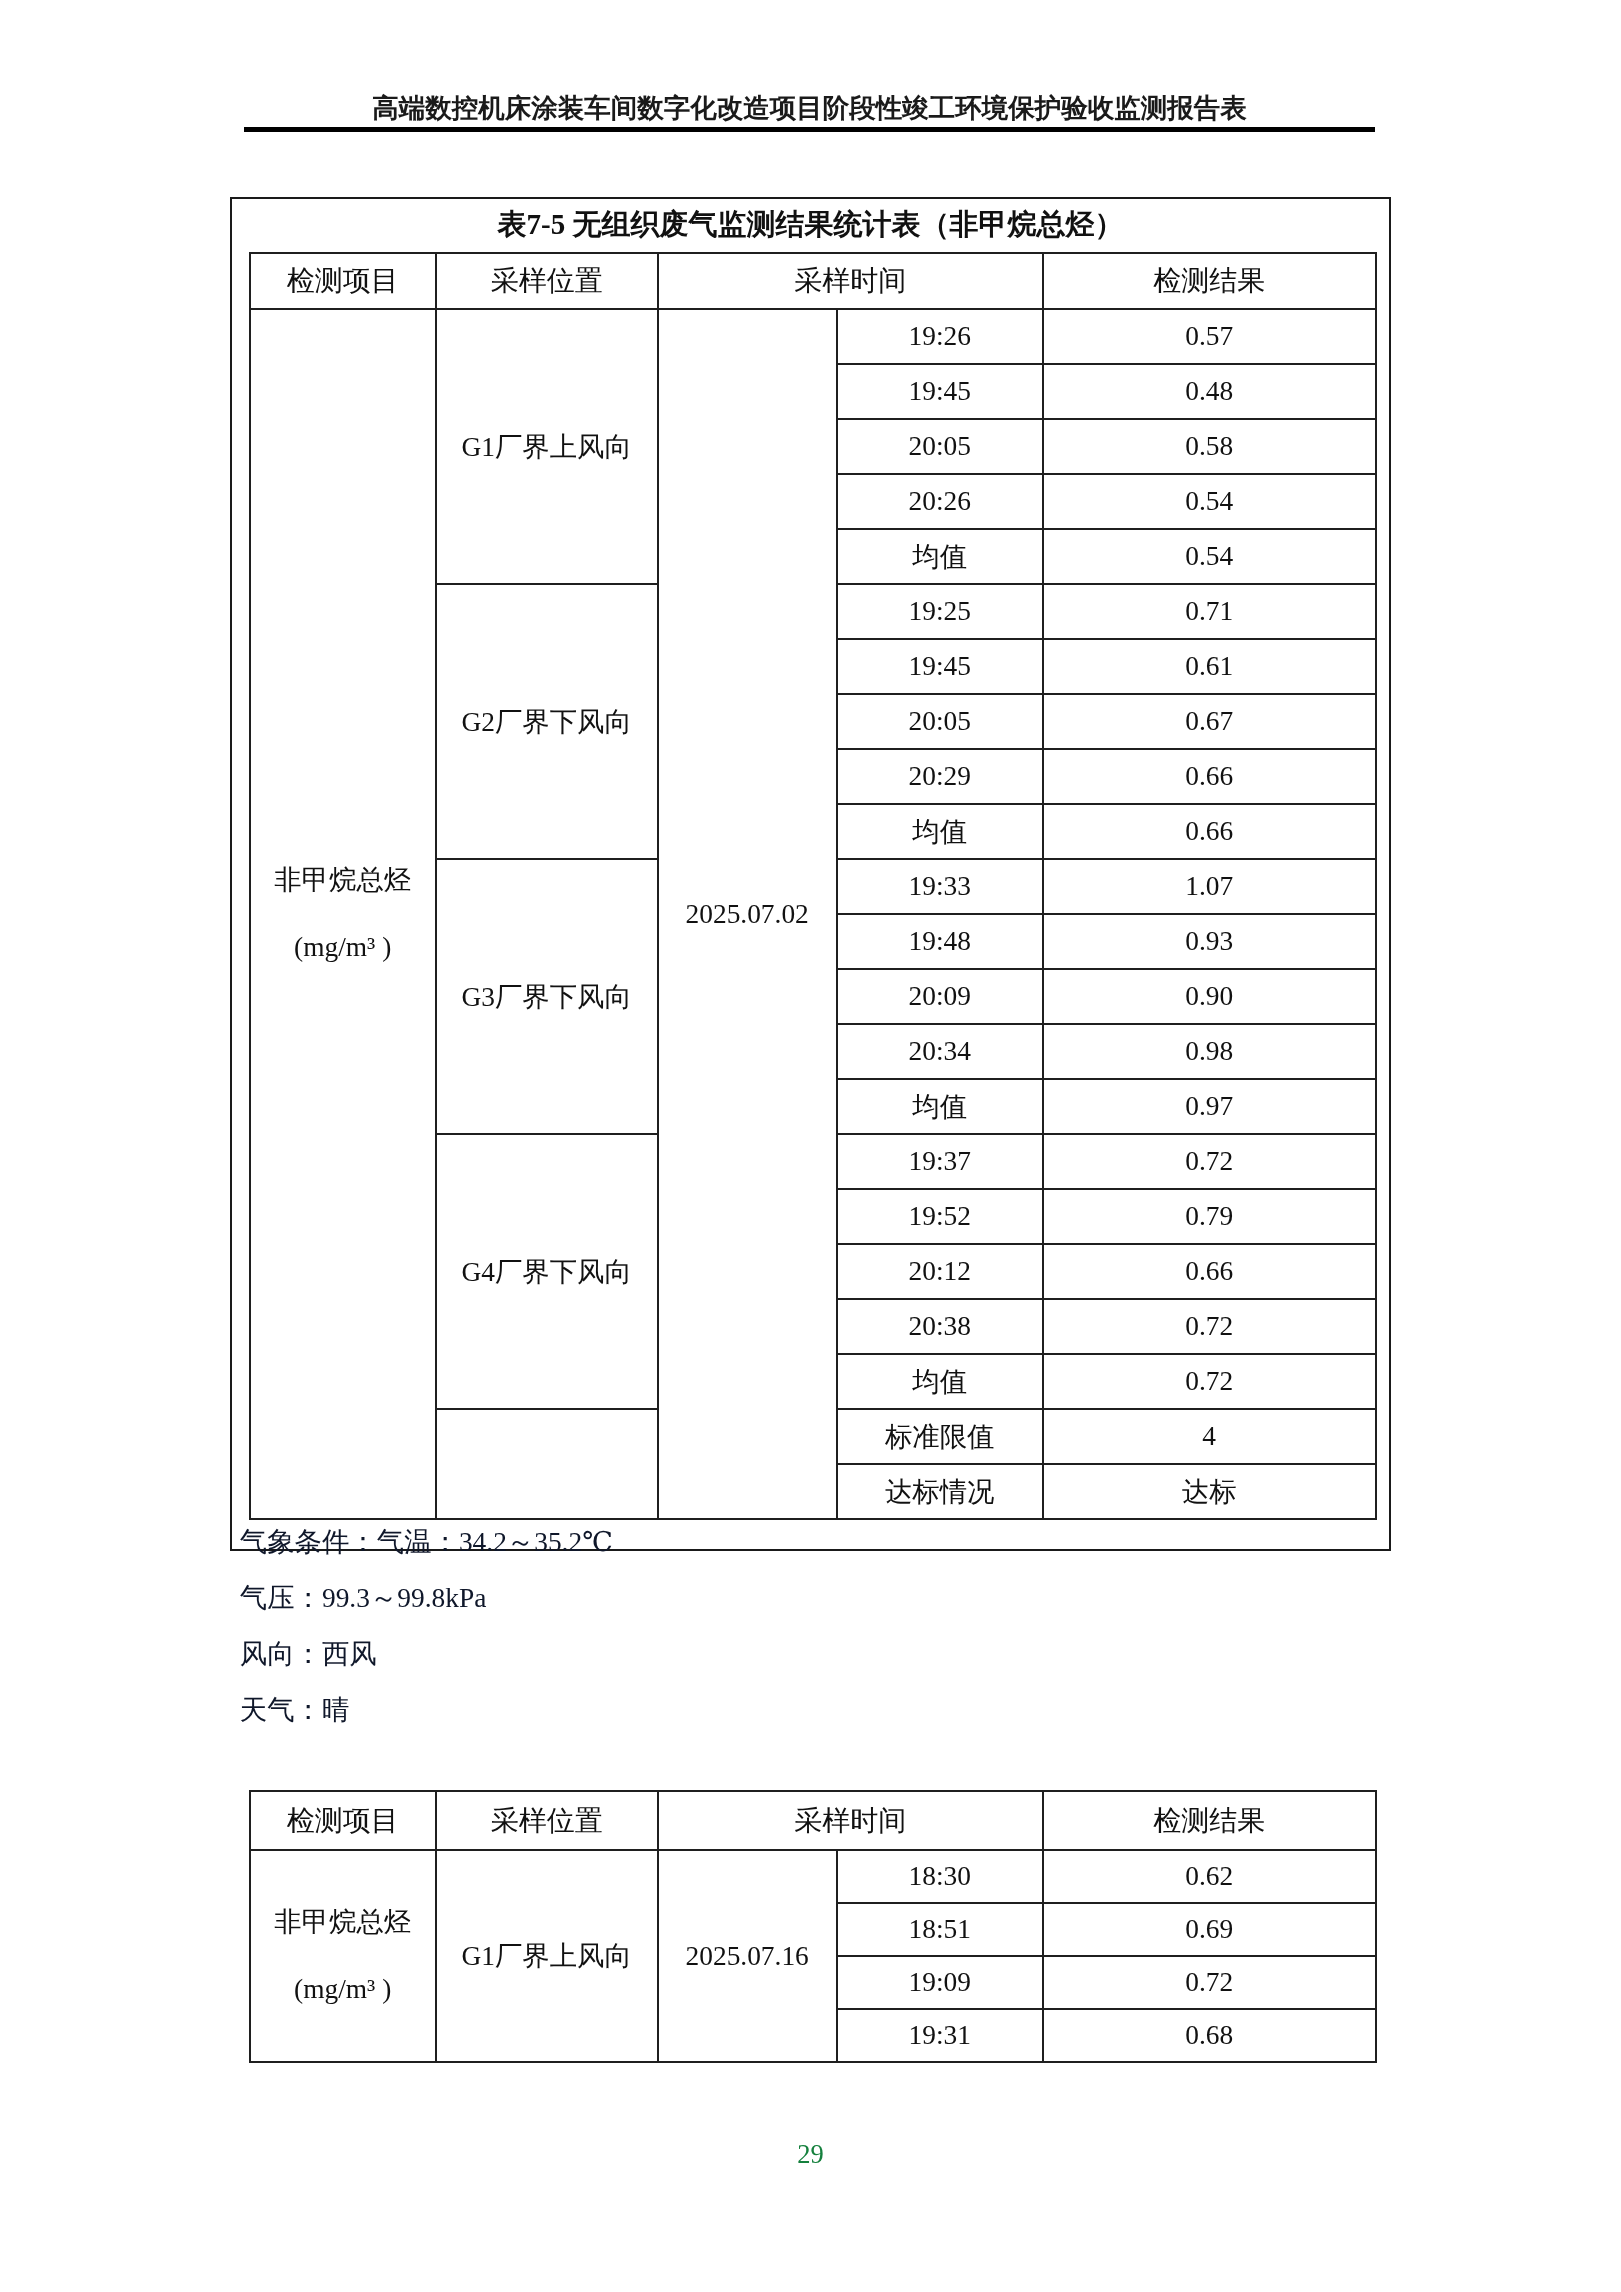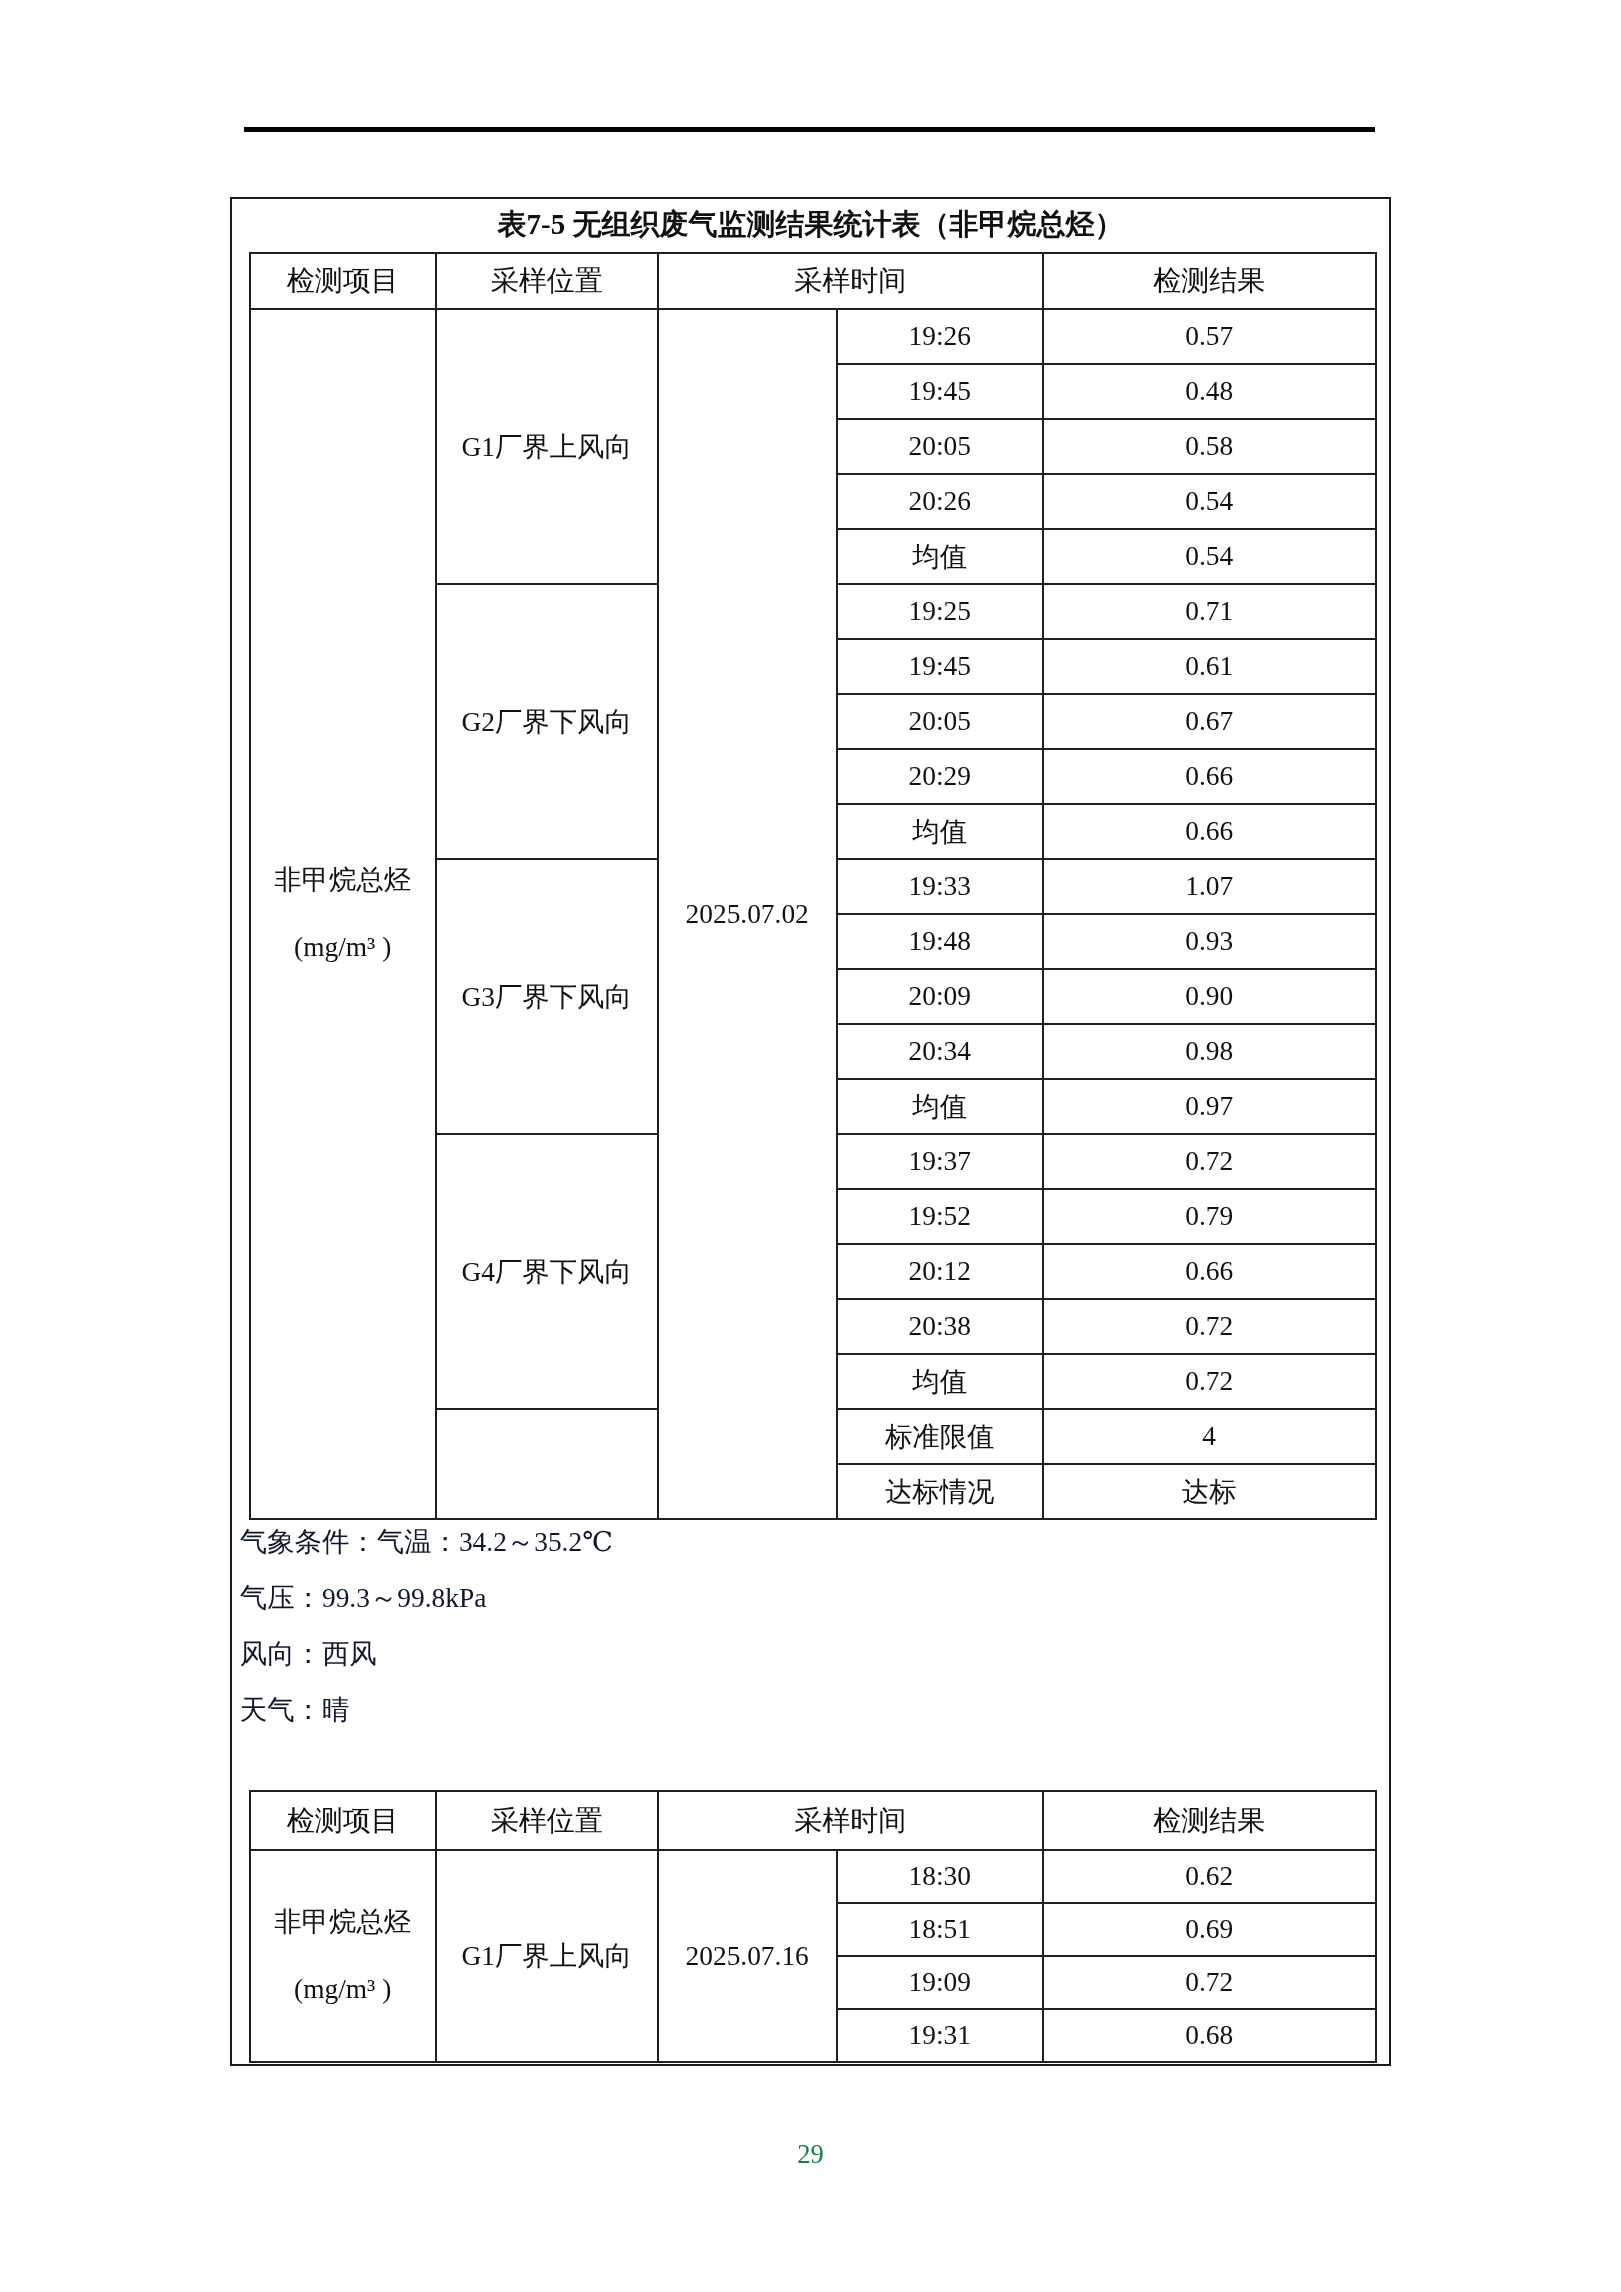--- a/index.html
+++ b/index.html
@@ -15,21 +15,21 @@
   .doc-header {
     position:absolute; left:244px; top:90px; width:1131px;
     text-align:center; font-size:26.5px; font-weight:bold; color:#1a1a1a;
     white-space:nowrap;
   }
   .header-rule {
     position:absolute; left:244px; top:127px; width:1131px; height:4.9px;
     background:#000000;
   }
   .outer-box {
-    position:absolute; left:230px; top:197px; width:1161px; height:1869px;
+    position:absolute; left:230px; top:197px; width:1161px; height:1354px;
     border:2.9px solid #1a1a1a;
   }
   .table-title {
     position:absolute; left:0; top:5.9px; width:100%;
     text-align:center; font-size:29px; font-weight:bold; color:#111;
     white-space:nowrap;
   }
   table { border-collapse:collapse; table-layout:fixed; }
   td {
     border:2px solid #1f1f1f;
@@ -55,20 +55,21 @@
   .page-number {
     position:absolute; left:0; top:2139px; width:100%;
     text-align:center; font-size:26.5px; color:#15803d;
   }
 </style>
 </head>
 <body>
 
 <div class="page">
 
+  <div class="doc-header">高端数控机床涂装车间数字化改造项目阶段性竣工环境保护验收监测报告表</div>
   <div class="header-rule"></div>
 
   <div class="outer-box">
 
     <div class="table-title">表7-5 无组织废气监测结果统计表（非甲烷总烃）</div>
 
     <table class="t1">
       <colgroup>
         <col style="width:186px">
           <col style="width:222px">

